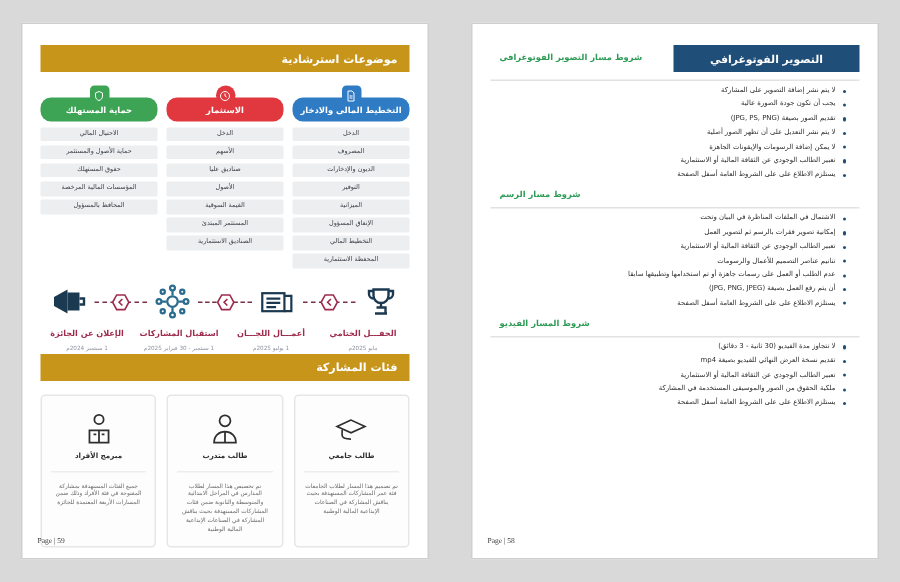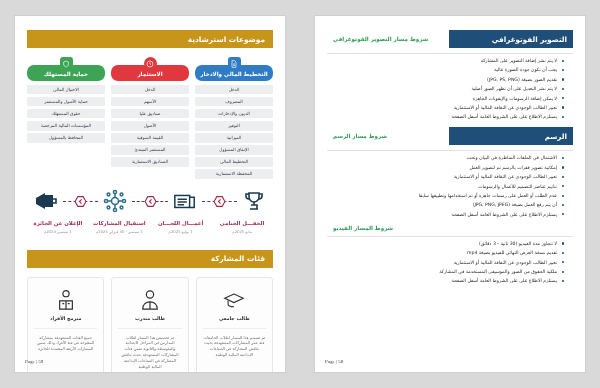--- a/index.html
+++ b/index.html
@@ -26,20 +26,21 @@
   }
 
   
   .sec { margin-bottom: 7px; }
   .sec-head { display: flex; align-items: center; gap: 6px; }
   .sec-banner {
     background: #1f4e79;
     color: #ffffff;
     font-size: 7.2px;
     font-weight: bold;
+    text-align: center;
     padding: 4.5px 6px;
     width: 124px;
     letter-spacing: .3px;
     flex: 0 0 auto;
   }
   .sec-sub {
     color: #2e9b57;
     font-size: 5.6px;
     font-weight: bold;
     text-align: left;
@@ -179,21 +180,20 @@
           <li>تقديم الصور بصيغة (JPG, PS, PNG)</li>
           <li>لا يتم نشر التعديل على أن تظهر الصور أصلية</li>
           <li>لا يمكن إضافة الرسومات والإيقونات الجاهزة</li>
           <li>تعبير الطالب الوجودي عن الثقافة المالية أو الاستثمارية</li>
           <li>يستلزم الاطلاع على على الشروط العامة أسفل الصفحة</li>
         </ul>
       </div>
 
       <div class="sec">
         <div class="sec-head">
-          <div class="sec-banner">الرسم</div>
           <div class="sec-sub">شروط مسار الرسم</div>
         </div>
         <div class="rule"></div>
         <ul class="cond">
           <li>الاشتمال في الملفات المناظرة في البيان وتحت</li>
           <li>إمكانية تصوير فقرات بالرسم ثم لتصوير العمل</li>
           <li>تعبير الطالب الوجودي عن الثقافة المالية أو الاستثمارية</li>
           <li>تنانيم عناصر التصميم للأعمال والرسومات</li>
           <li>عدم الطلب أو العمل على رسمات جاهزة أو تم استخدامها وتطبيقها سابقا</li>
           <li>أن يتم رفع العمل بصيغة (JPG, PNG, JPEG)</li>
@@ -365,21 +365,21 @@
             <div class="t">استقبال المشاركات</div>
             <div class="d">1 سبتمبر - 30 فبراير 2025م</div>
           </div>
           <div class="tl-lab">
             <div class="t">الإعلان عن الجائزة</div>
             <div class="d">1 سبتمبر 2024م</div>
           </div>
         </div>
       </div>
 
-      <div class="gold-banner" style="margin-top:14px">فئات المشاركة</div>
+      <div class="gold-banner" style="margin-top:0">فئات المشاركة</div>
 
       <div class="cards-row">
 
         <div class="pcard">
           <div class="pi">
             <svg width="22" height="18" viewBox="0 0 26 20" fill="none" stroke="#2f2f2f" stroke-width="1.3">
               <path d="M13 3L2 8l11 5 11-5z"></path>
                 <path d="M6 10.5V15c0 2 3.5 3 7 3"></path>
             </svg>
           </div>

